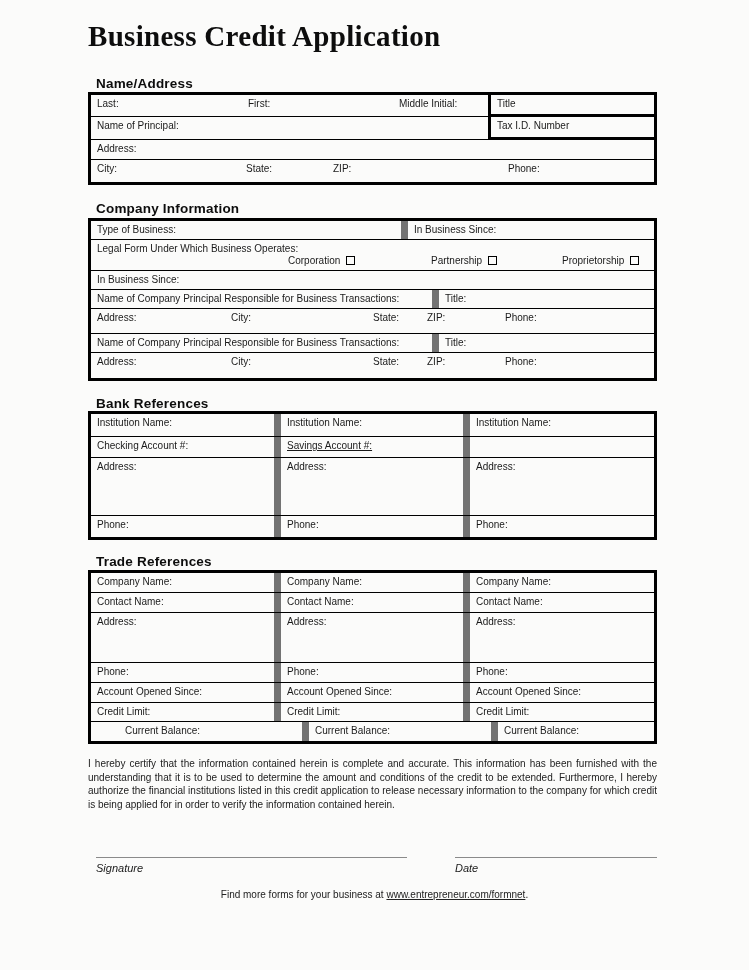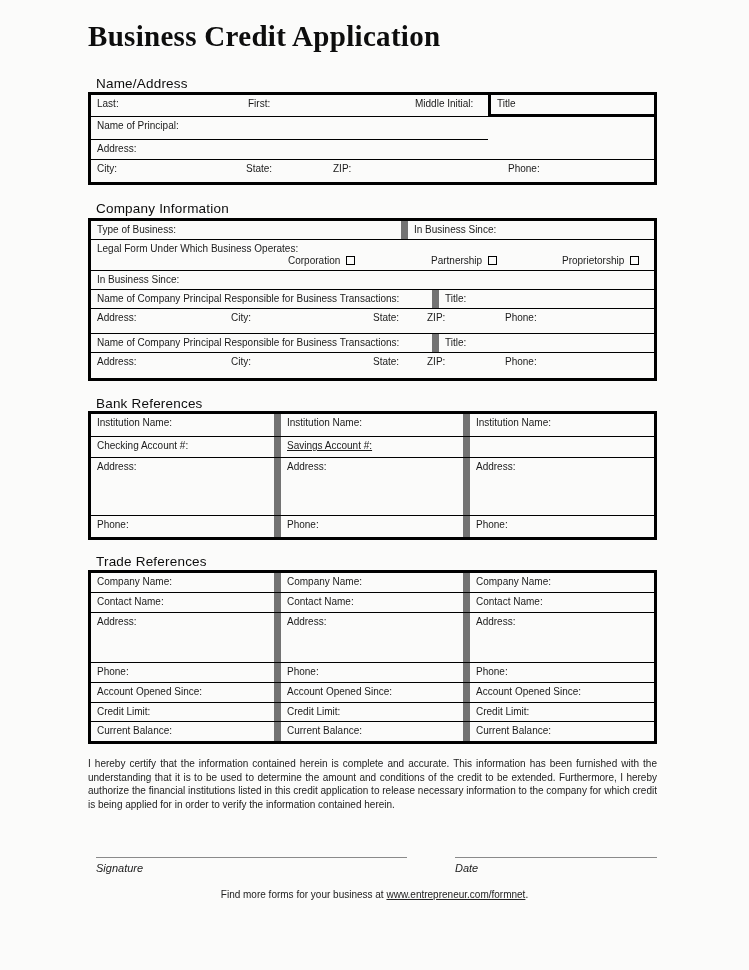--- a/index.html
+++ b/index.html
@@ -1,20 +1,20 @@
 <!DOCTYPE html>
 <html><head>
 <meta charset="utf-8">
 <style>
   * { box-sizing: border-box; margin: 0; padding: 0; }
   html, body { background: #fbfbfa; }
   body { font-family: "Liberation Sans", sans-serif; color: #1a1a1a; }
   .page { position: relative; width: 749px; height: 970px; background: #fbfbfa; overflow: hidden; }
   .title { position: absolute; left: 88px; top: 20px; font-family: "Liberation Serif", serif; font-size: 29px; font-weight: 700; letter-spacing: 0.3px; color: #0d0d0d; }
-  .sec-h { position: absolute; font-size: 13.5px; font-weight: 400; color: #0d0d0d; letter-spacing: 0.2px; }
+  .sec-h { position: absolute; font-size: 13.5px; font-weight: 700; color: #0d0d0d; letter-spacing: 0.2px; }
   .tbl { position: absolute; left: 88px; width: 569px; border: 3px solid #000; }
   .row { display: flex; width: 100%; }
   .rbb { border-bottom: 1px solid #000; }
   .cell { position: relative; font-size: 10px; }
   .cbb { border-bottom: 1px solid #000; }
   .br { border-right: 7px solid #737373; text-align: center; }
   .thickL { border-left: 3px solid #000; }
   .thickB { border-bottom: 3px solid #000; }
   .lbl { position: absolute; top: 3px; white-space: nowrap; font-size: 10px; color: #1a1a1a; }
   .cb { display: inline-block; width: 9px; height: 9px; border: 1px solid #000; margin-left: 6px; vertical-align: -1px; background: #fbfbfa; }
@@ -31,29 +31,32 @@
 <div class="page">
 
   <div class="title">Business Credit Application</div>
 
   <div class="sec-h" style="left:96px; top:76px;">Name/Address</div>
   <div class="tbl" style="top:92px;">
     <div class="row" style="height:22px;">
       <div class="cell cbb" style="width:397px;">
         <span class="lbl" style="left:6px;">Last:</span>
         <span class="lbl" style="left:157px;">First:</span>
-        <span class="lbl" style="left:324px;">Middle Initial:</span>
+        <span class="lbl" style="left:308px;">Middle Initial:</span>
       </div>
       <div class="cell thickL thickB" style="width:166px;">
         <span class="lbl" style="left:6px;">Title</span>
       </div>
     </div>
     <div class="row" style="height:23px;">
       <div class="cell cbb" style="width:397px;">
         <span class="lbl" style="left:6px;">Name of Principal:</span>
+      </div>
+      <div class="cell thickL thickB" style="width:166px;">
+        <span class="lbl" style="left:6px;">Tax I.D. Number</span>
       </div>
     </div>
     <div class="row rbb" style="height:20px;">
       <div class="cell" style="width:563px;">
         <span class="lbl" style="left:6px;">Address:</span>
       </div>
     </div>
     <div class="row" style="height:22px;">
       <div class="cell" style="width:563px;">
         <span class="lbl" style="left:6px;">City:</span>
@@ -229,21 +232,21 @@
       <div class="cell br" style="width:190px;">
           <span class="lbl" style="left:6px;">Credit Limit:</span>
         </div>
       <div class="cell br" style="width:189px;">
           <span class="lbl" style="left:6px;">Credit Limit:</span>
         </div>
       <div class="cell" style="flex:1;">
           <span class="lbl" style="left:6px;">Credit Limit:</span>
         </div>
     </div>
-    <div class="row" style="height:19px;">
+    <div class="row" style="height:19px;margin-left:28px;">
       <div class="cell br" style="width:190px;">
           <span class="lbl" style="left:6px;">Current Balance:</span>
         </div>
       <div class="cell br" style="width:189px;">
           <span class="lbl" style="left:6px;">Current Balance:</span>
         </div>
       <div class="cell" style="flex:1;">
           <span class="lbl" style="left:6px;">Current Balance:</span>
         </div>
     </div>

